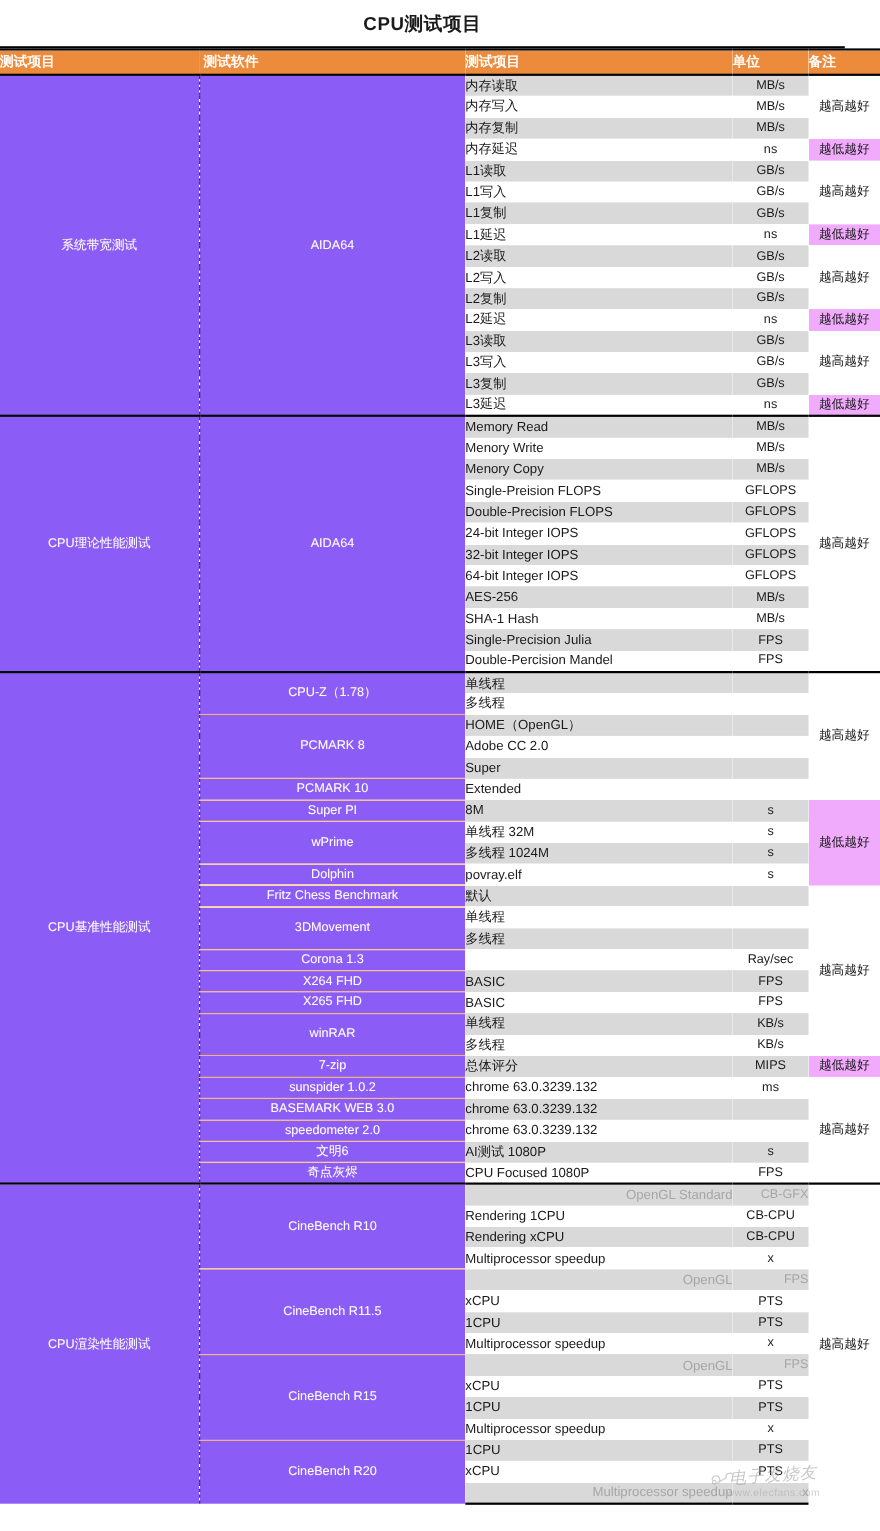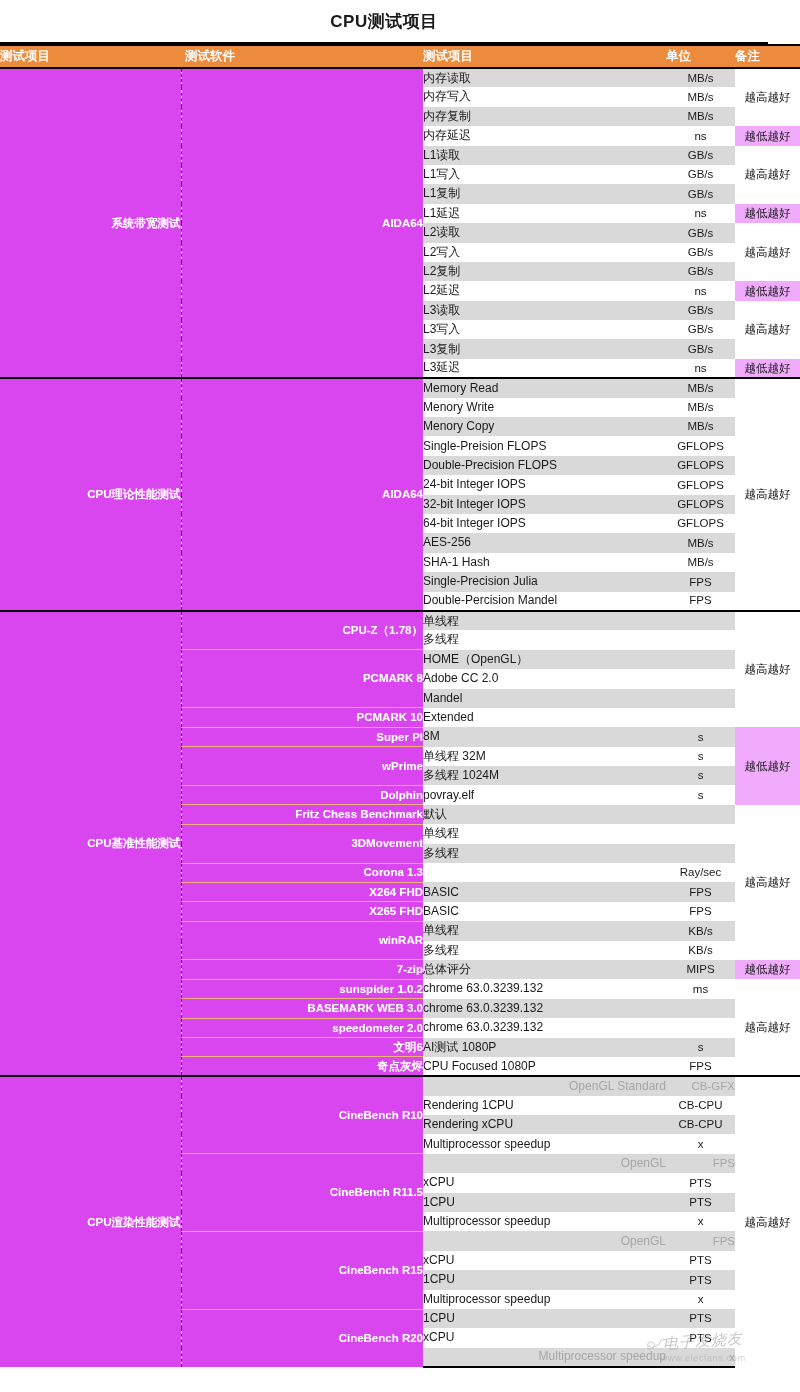--- a/index.html
+++ b/index.html
@@ -53,24 +53,24 @@
     font-weight:bold;
     font-size:12.5px;
     height:21px;
     border-top:2px solid #000;
     border-bottom:2px solid #000;
   }
   tr.head td.h-soft{text-align:left;padding-left:4px;}
 
   
   td.cat,td.soft{
-    background:#d946ef;
+    background:#8b5cf6;
     color:#ffffff;
-    font-weight:bold;
-    text-align:right;
+    font-weight:normal;
+    text-align:center;
     font-size:11.5px;
     text-shadow:0 0 1px rgba(255,255,255,.25);
   }
   td.cat{border-right:1.5px dashed #2a2a2a;}
   td.soft{border-bottom:1px solid #F3B277;}
   td.soft.nb{border-bottom:none;}
 
   
   td.item{
     text-align:left;padding-left:5px;color:#1a1a1a;
@@ -279,21 +279,21 @@
         <tr class="rowh band">
           <td class="soft" rowspan="3">PCMARK 8</td>
           <td class="item">HOME（OpenGL）</td>
           <td class="unit"></td>
         </tr>
         <tr class="rowh plain">
           <td class="item">Adobe CC 2.0</td>
           <td class="unit"></td>
         </tr>
         <tr class="rowh band">
-          <td class="item">Mandel</td>
+          <td class="item">Super</td>
           <td class="unit"></td>
         </tr>
         <tr class="rowh plain">
           <td class="soft" rowspan="1">PCMARK 10</td>
           <td class="item">Extended</td>
           <td class="unit"></td>
         </tr>
         <tr class="rowh band">
           <td class="soft" rowspan="1">Super PI</td>
           <td class="item">8M</td>

